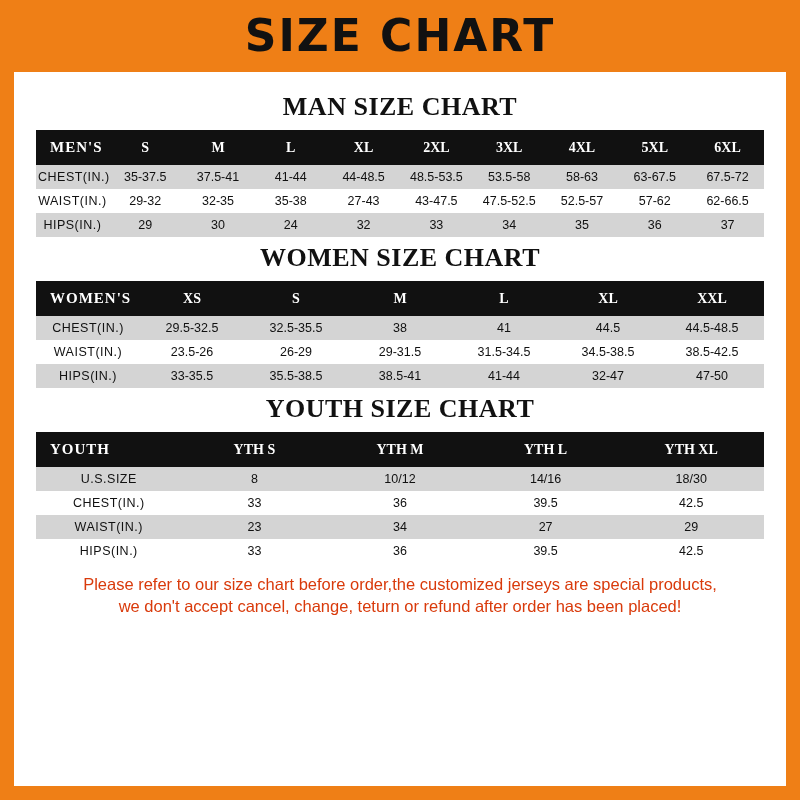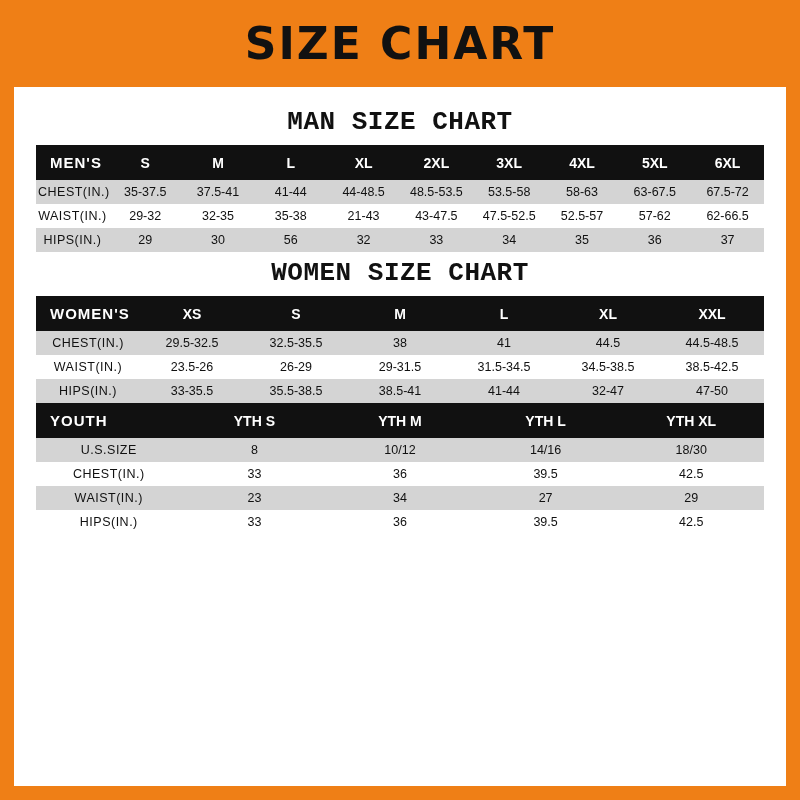--- a/index.html
+++ b/index.html
@@ -20,21 +20,21 @@
     background: #ffffff;
     box-sizing: border-box;
     border-left: 14px solid #ef7f16;
     border-right: 14px solid #ef7f16;
     border-bottom: 14px solid #ef7f16;
     display: flex;
     flex-direction: column;
   }
   .header-banner {
     background: #ef7f16;
-    height: 87px;
+    height: 72px;
     flex: 0 0 auto;
     display: flex;
     align-items: center;
     justify-content: center;
     margin: -0px -0px 0 -0px;
   }
   .header-title {
     font-family: "DejaVu Sans", sans-serif;
     font-weight: bold;
     font-size: 44px;
@@ -45,21 +45,21 @@
   .content {
     flex: 1 1 auto;
     background: #ffffff;
     padding: 14px 22px 0 22px;
     box-sizing: border-box;
     display: flex;
     flex-direction: column;
   }
   .section-title {
     text-align: center;
-    font-family: Liberation Mono, monospace;
+    font-family: Liberation Serif, serif;
     font-weight: bold;
     font-size: 26px;
     color: #111111;
     margin: 6px 0 8px 0;
     letter-spacing: 0.5px;
   }
   table.size-table {
     width: 100%;
     border-collapse: collapse;
     table-layout: fixed;
@@ -73,21 +73,21 @@
     font-family: "Liberation Sans", sans-serif;
   }
   table.size-table thead tr {
     background: #111111;
   }
   table.size-table thead th {
     color: #ffffff;
     font-weight: bold;
     font-size: 14px;
     padding: 9px 2px;
-    font-family: Liberation Sans, sans-serif;
+    font-family: Liberation Serif, serif;
   }
   table.size-table thead th.corner {
     text-align: left;
     padding-left: 14px;
     letter-spacing: 1px;
     font-size: 15px;
   }
   table.size-table tbody tr.band-dark {
     background: #d4d4d4;
   }
@@ -146,32 +146,32 @@
           <td>53.5-58</td>
           <td>58-63</td>
           <td>63-67.5</td>
           <td>67.5-72</td>
         </tr>
         <tr class="band-light">
           <td class="rowlabel">WAIST(IN.)</td>
           <td>29-32</td>
           <td>32-35</td>
           <td>35-38</td>
-          <td>21-43</td>
+          <td>27-43</td>
           <td>43-47.5</td>
           <td>47.5-52.5</td>
           <td>52.5-57</td>
           <td>57-62</td>
           <td>62-66.5</td>
         </tr>
         <tr class="band-dark">
           <td class="rowlabel">HIPS(IN.)</td>
           <td>29</td>
           <td>30</td>
-          <td>56</td>
+          <td>24</td>
           <td>32</td>
           <td>33</td>
           <td>34</td>
           <td>35</td>
           <td>36</td>
           <td>37</td>
         </tr>
       </tbody>
     </table>
 
@@ -212,20 +212,21 @@
           <td>33-35.5</td>
           <td>35.5-38.5</td>
           <td>38.5-41</td>
           <td>41-44</td>
           <td>32-47</td>
           <td>47-50</td>
         </tr>
       </tbody>
     </table>
 
+    <div class="section-title">YOUTH SIZE CHART</div>
     <table class="size-table">
       <thead>
         <tr>
           <th class="corner">YOUTH</th>
           <th>YTH S</th>
           <th>YTH M</th>
           <th>YTH L</th>
           <th>YTH XL</th>
         </tr>
       </thead>
@@ -254,15 +255,19 @@
         <tr class="band-light">
           <td class="rowlabel">HIPS(IN.)</td>
           <td>33</td>
           <td>36</td>
           <td>39.5</td>
           <td>42.5</td>
         </tr>
       </tbody>
     </table>
 
+    <div class="footnote">
+      <div>Please refer to our size chart before order,the customized jerseys are special products,</div>
+      <div>we don't accept cancel, change, teturn or refund after order has been placed!</div>
+    </div>
 
   </div>
 </div>
 
 </body></html>

